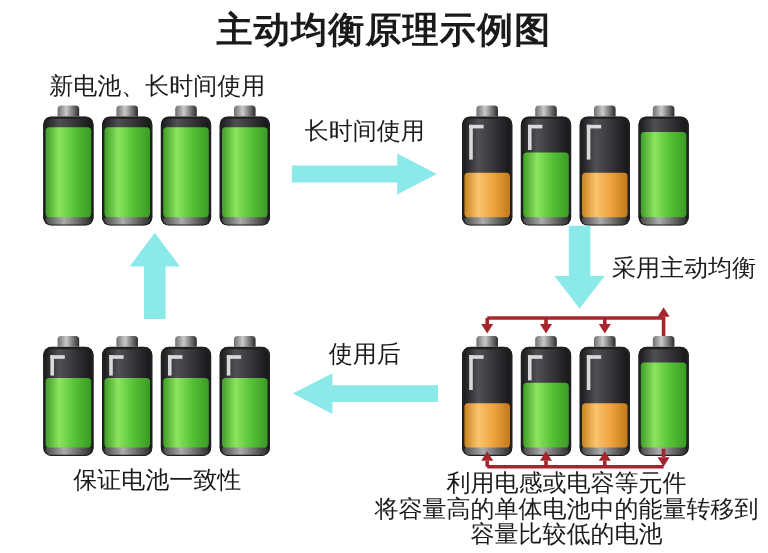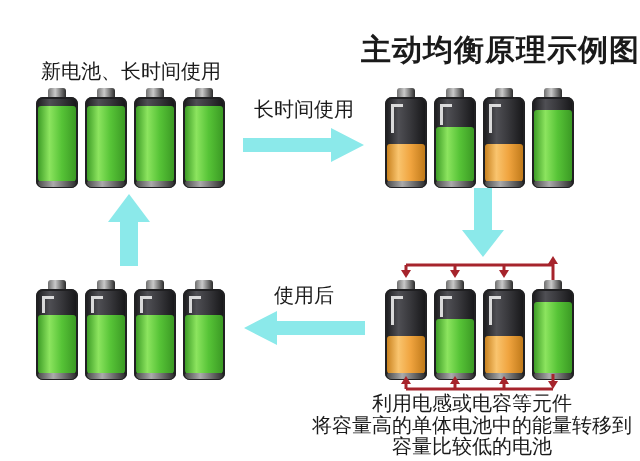--- a/index.html
+++ b/index.html
@@ -1,22 +1,22 @@
 <!DOCTYPE html>
 <html style="--cyan: #8BE9EA; --red: #A6242C; --green: #57C437; --orange: #F0A43F;"><head>
 <meta charset="utf-8">
 <style>
   html,body{margin:0;padding:0;background:#fff;}
   .canvas{
     position:relative;width:640px;height:461px;background:#ffffff;
     font-family:"Liberation Sans","DejaVu Sans",sans-serif;color:#1a1a1a;overflow:hidden;
   }
   .title{
-    position:absolute;top:5px;left:0;right:0;text-align:right;
-    font-size:30px;font-weight:600;letter-spacing:1px;margin-top:25px;
+    position:absolute;top:5px;left:0;right:0;text-align:center;
+    font-size:30px;font-weight:600;letter-spacing:1px;
   }
   .glabel,.alabel{
     position:absolute;text-align:center;font-size:20px;font-weight:500;white-space:nowrap;
   }
   .caption{
     position:absolute;text-align:center;font-size:20px;line-height:21.5px;font-weight:500;
   }
   .bgroup{position:absolute;display:flex;gap:7px;}
   .battery{width:42px;}
   .cap{
@@ -118,20 +118,21 @@
     </div>
 
   <div class="alabel" style="left:245px;top:96px;width:118px">长时间使用</div>
   <svg class="arrow-svg" style="left:243px;top:127px" width="122" height="36" viewBox="0 0 122 36">
     <polygon points="0,11 88,11 88,1 121,18 88,35 88,25 0,25"></polygon>
   </svg>
 
   <svg class="arrow-svg" style="left:461px;top:188px" width="44" height="70" viewBox="0 0 44 70">
     <polygon points="13,0 31,0 31,42 43,42 22,69 1,42 13,42"></polygon>
   </svg>
+  <div class="alabel" style="left:503px;top:210px;width:134px">采用主动均衡</div>
 
   <svg class="bus-svg" style="left:396px;top:256px" width="170" height="26" viewBox="0 0 170 26">
       <path d="M10,9 H157" stroke="#A6242C" stroke-width="3" fill="none"></path>
       <path d="M10,9 V15" stroke="#A6242C" stroke-width="3" fill="none"></path>
       <polygon points="5,14 15,14 10,22" fill="#A6242C"></polygon>
       <path d="M59,9 V15" stroke="#A6242C" stroke-width="3" fill="none"></path>
       <polygon points="54,14 64,14 59,22" fill="#A6242C"></polygon>
       <path d="M108,9 V15" stroke="#A6242C" stroke-width="3" fill="none"></path>
       <polygon points="103,14 113,14 108,22" fill="#A6242C"></polygon>
       <path d="M157,24 V8" stroke="#A6242C" stroke-width="3" fill="none"></path>
@@ -220,18 +221,19 @@
       </div>
       <div class="battery">
         <div class="cap"></div>
         <div class="bbody">
           <div class="fill green" style="height: 59px;"></div>
           <div class="hl" style="top: 7px; height: 14px;"></div>
           <div class="base"></div>
         </div>
       </div>
     </div>
+  <div class="glabel" style="left:36px;top:387px;width:190px">保证电池一致性</div>
 
   <svg class="arrow-svg" style="left:107px;top:192px" width="44" height="74" viewBox="0 0 44 74">
     <polygon points="13,74 13,30 1,30 22,2 43,30 31,30 31,74"></polygon>
   </svg>
 
 </div>
 
 </body></html>

